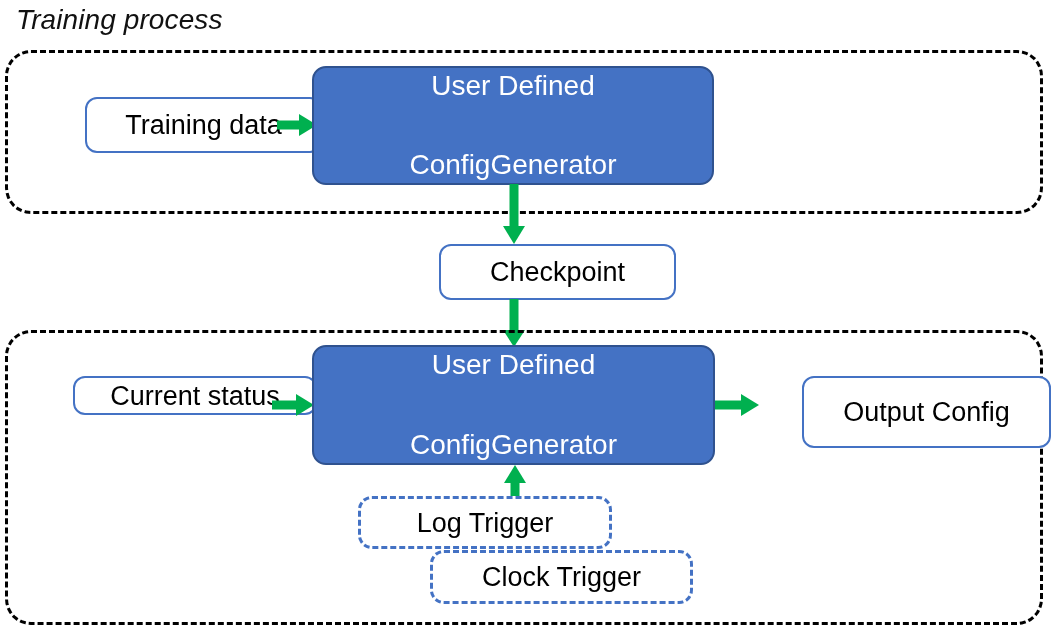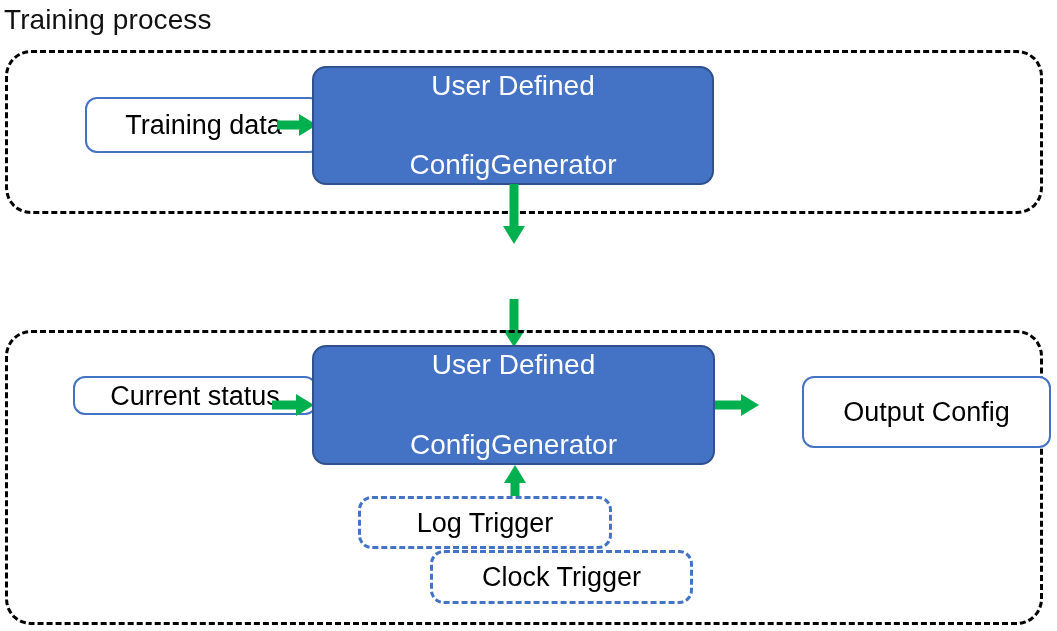--- a/index.html
+++ b/index.html
@@ -92,21 +92,21 @@
   .arrow {
     position: absolute;
     pointer-events: none;
   }
 </style>
 </head>
 <body>
 
 <div id="canvas">
 
-  <div class="section-title" style="left:4px; top:4px;">Training process</div>
+  <div class="section-title" style="left:16px; top:4px;font-style:italic;">Training process</div>
 
   <div class="group-box" style="left:5px; top:50px; width:1038px; height:164px;"></div>
 
   <div class="node" style="left:40px; top:97px; width:237px; height:56px;">
     <span>Training data</span>
   </div>
 
   <div class="arrow" style="left:277px; top:106px; width:42px; height:38px;">
     <svg width="42" height="38" viewBox="0 0 42 38">
       <rect x="0" y="14.5" width="24" height="9" fill="#00B04F"></rect>
@@ -119,20 +119,23 @@
     <span>ConfigGenerator</span>
   </div>
 
   <div class="arrow" style="left:494px; top:184px; width:40px; height:62px;">
     <svg width="40" height="62" viewBox="0 0 40 62">
       <rect x="15.5" y="0" width="9" height="44" fill="#00B04F"></rect>
       <polygon points="9,42 31,42 20,60" fill="#00B04F"></polygon>
     </svg>
   </div>
 
+  <div class="node" style="left:394px; top:244px; width:237px; height:56px;">
+    <span>Checkpoint</span>
+  </div>
 
   <div class="arrow" style="left:494px; top:299px; width:40px; height:50px;">
     <svg width="40" height="50" viewBox="0 0 40 50">
       <rect x="15.5" y="0" width="9" height="33" fill="#00B04F"></rect>
       <polygon points="9,31 31,31 20,48" fill="#00B04F"></polygon>
     </svg>
   </div>
 
 
   <div class="group-box" style="left:5px; top:330px; width:1038px; height:295px;"></div>

